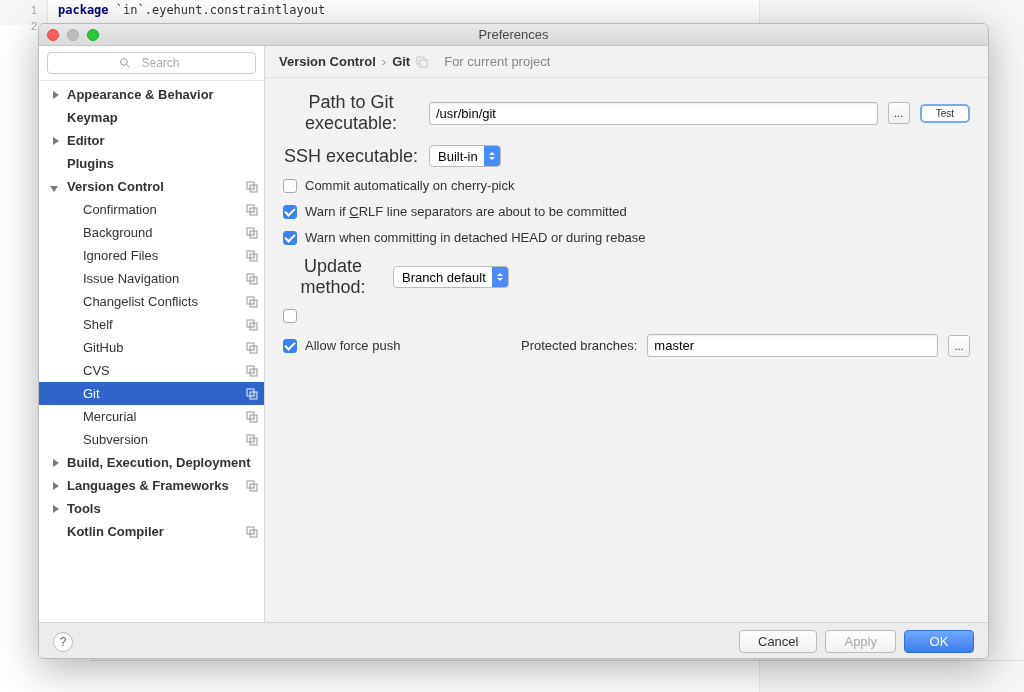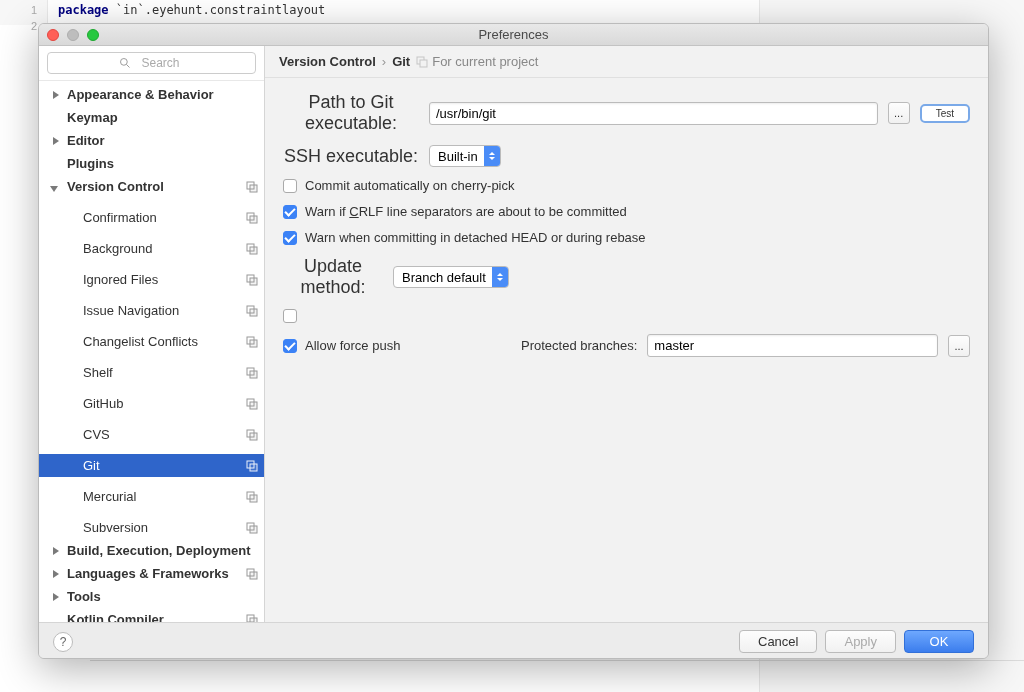--- a/index.html
+++ b/index.html
@@ -26,32 +26,32 @@
 .sidebar { width: 226px; background: #fff; border-right: 1px solid #d5d5d5; display: flex; flex-direction: column; }
 .search-wrap { padding: 6px 8px; border-bottom: 1px solid #e8e8e8; }
 .search-box { position: relative; }
 .search-input { width: 100%; padding: 3px 6px 3px 24px; border: 1px solid #ccc; border-radius: 4px; font-size: 12px; background: #fff; color: #333; text-align: center; }
 .search-input::placeholder { color: #aaa; }
 .search-icon { position: absolute; left: 72px; top: 50%; transform: translateY(-50%); width: 12px; height: 12px; color: #999; }
 
 .tree { flex: 1; overflow: auto; padding-top: 2px; }
 .tree-item { display: flex; align-items: center; height: 23px; padding-left: 8px; padding-right: 6px; cursor: default; position: relative; white-space: nowrap; }
 .tree-item.level1 { padding-left: 28px; font-weight: bold; }
-.tree-item.level2 { padding-left: 44px; margin-top: 8px; }
+.tree-item.level2 { padding-left: 44px; }
 .tree-item.expandable::before { content: ""; position: absolute; left: 14px; top: 8px; width: 0; height: 0; border-top: 4px solid transparent; border-bottom: 4px solid transparent; border-left: 6px solid #7a7a7a; }
 .tree-item.expanded::before { transform: rotate(90deg); left: 12px; top: 10px; }
 .tree-item.selected { background: #2f65ca; color: #fff; }
 .tree-item .proj-icon { margin-left: auto; width: 12px; height: 12px; opacity: 0.5; }
 .tree-item.selected .proj-icon { opacity: 0.9; filter: brightness(2); }
 
 .content { flex: 1; background: #f2f2f2; display: flex; flex-direction: column; }
 .breadcrumb { padding: 8px 14px; font-size: 13px; color: #333; display: flex; align-items: center; gap: 6px; border-bottom: 1px solid #e0e0e0; background: #f2f2f2; }
 .breadcrumb .bc-item { font-weight: bold; }
 .breadcrumb .bc-sep { color: #999; }
-.breadcrumb .bc-proj { display: inline-flex; align-items: center; gap: 4px; color: #888; font-weight: normal; }
+.breadcrumb .bc-proj { display: inline-flex; align-items: center; gap: 16px; color: #888; font-weight: normal; }
 .breadcrumb .bc-proj svg { opacity: 0.5; }
 
 .form-area { padding: 14px 18px; display: flex; flex-direction: column; gap: 11px; }
 .form-row { display: flex; align-items: center; gap: 10px; }
 .form-label { font-size: 18px; color: #333; width: 136px; flex-shrink: 0; text-align: center; }
 .form-label.short { width: 100px; }
 .text-input { flex: 1; border: 1px solid #bbb; border-radius: 3px; padding: 3px 6px; font-size: 13px; background: #fff; box-shadow: inset 0 1px 2px rgba(0,0,0,0.08); }
 .btn-ellipsis { width: 22px; height: 22px; border: 1px solid #bbb; border-radius: 3px; background: linear-gradient(#fdfdfd,#f1f1f1); font-size: 11px; display: flex; align-items: center; justify-content: center; cursor: default; }
 .btn-test { padding: 2px 14px; border: 2px solid #7aa9e8; border-radius: 5px; background: #fff; font-size: 10px; color: #333; cursor: default; }
 

